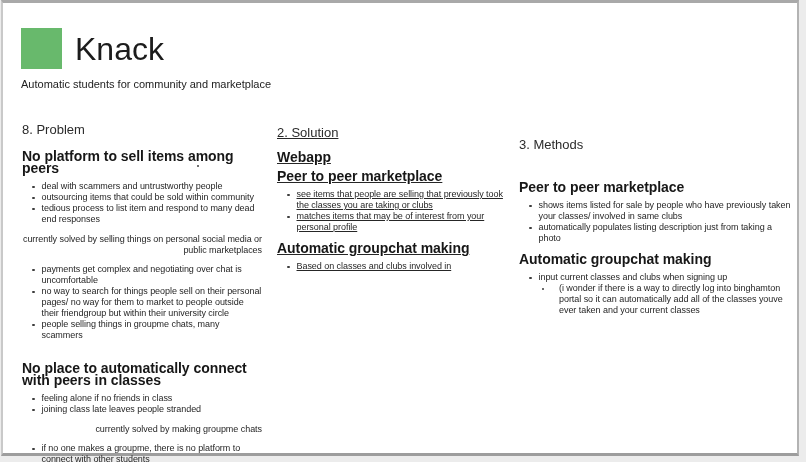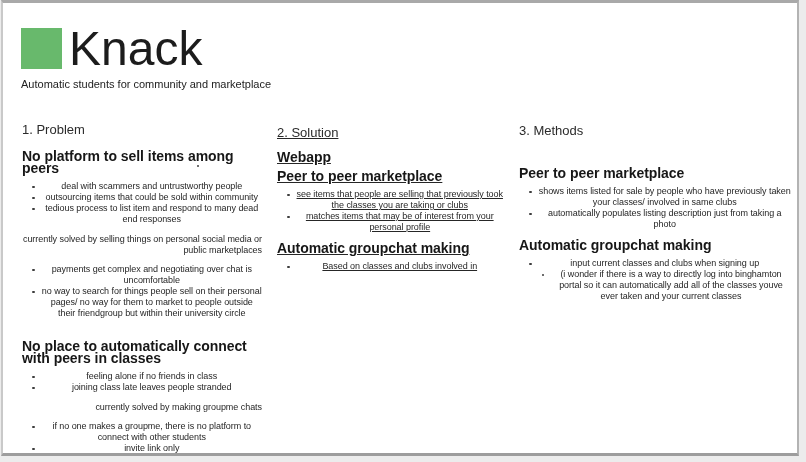--- a/index.html
+++ b/index.html
@@ -13,59 +13,59 @@
   .slide{
     position:absolute;left:1px;top:0;width:794px;height:450px;
     background:#ffffff;
     border-top:3px solid #a9a9a9;
     border-bottom:3px solid #9d9d9d;
     border-left:2px solid #c9c9c9;
     border-right:2px solid #b3b3b3;
   }
   .logo{position:absolute;left:18px;top:25px;width:41px;height:41px;background:#68b96c;}
   .title{
-    position:absolute;left:66px;top:26px;
-    font-size:48px;line-height:40px;font-weight:400;color:#1c1c1c;
+    position:absolute;left:72px;top:26px;
+    font-size:32px;line-height:40px;font-weight:400;color:#1c1c1c;
   }
   .subtitle{position:absolute;left:18px;top:75px;font-size:11px;line-height:13px;color:#222;}
   .col{position:absolute;color:#262626;}
   .col0{left:19px;top:119px;width:240px;}
   .col1{left:274px;top:122px;width:226px;text-decoration:underline;}
-  .col2{left:516px;top:120px;width:272px;}
+  .col2{left:516px;top:134px;width:272px;}
   .col-header{font-size:13px;line-height:15px;font-weight:400;color:#2b2b2b;}
   .col0 .col-content{margin-top:13px;}
   .col1 .col-content{margin-top:11px;}
   .col2 .col-content{margin-top:29px;}
   .blk-heading{font-size:14px;line-height:12px;font-weight:700;color:#171717;margin:0 0 7px 0;letter-spacing:-0.05px;}
   .blk-paragraph{font-size:9px;line-height:11px;margin:9px 0 8px 0;letter-spacing:-0.05px;text-align:right;}
-  .blk-bullets{margin:0 0 9px 0;text-align:center;}
+  .blk-bullets{margin:0 0 9px 0;}
   .blk-bullets + .blk-heading{margin-top:9px;}
   .col0 .blk-bullets + .blk-heading{margin-top:21px;}
   .col2 .blk-bullets + .blk-heading{margin-top:3px;}
   .bullet-row{display:flex;align-items:flex-start;font-size:9px;line-height:11px;letter-spacing:-0.05px;}
   .bullet-row .dot{
     flex:none;width:2.5px;height:2.5px;border-radius:50%;
     background:#3d3d3d;margin:4.5px 7px 0 10px;
   }
-  .bullet-row.sub{margin-left:13px;}
+  .bullet-row.sub{margin-left:13px;gap:8px;}
   .bullet-row.sub .dot{width:2px;height:2px;}
   .btxt{flex:1;}
   .stray{position:absolute;left:194px;top:162px;width:2px;height:2px;background:#6f6f6f;}
 </style>
 </head>
 <body>
 
 <div class="stage">
   <div class="slide">
     <div class="logo" style="background: rgb(104, 185, 108);"></div>
     <div class="title">Knack</div>
     <div class="subtitle">Automatic students for community and marketplace</div>
     <div id="columns">
         <div class="col col0">
-          <div class="col-header">1. Problem</div>
+          <div class="col-header">8. Problem</div>
           <div class="col-content">
             <div class="blk-heading">No platform to sell items among peers</div>
             <div class="blk-bullets">
               <div class="bullet-row">
                 <span class="dot"></span>
                 <span class="btxt">deal with scammers and untrustworthy people</span>
               </div>
               <div class="bullet-row">
                 <span class="dot"></span>
                 <span class="btxt">outsourcing items that could be sold within community</span>
@@ -77,20 +77,24 @@
             </div>
             <div class="blk-paragraph">currently solved by selling things on personal social media or public marketplaces</div>
             <div class="blk-bullets">
               <div class="bullet-row">
                 <span class="dot"></span>
                 <span class="btxt">payments get complex and negotiating over chat is uncomfortable</span>
               </div>
               <div class="bullet-row">
                 <span class="dot"></span>
                 <span class="btxt">no way to search for things people sell on their personal pages/ no way for them to market to people outside their friendgroup but within their university circle</span>
+              </div>
+              <div class="bullet-row">
+                <span class="dot"></span>
+                <span class="btxt">people selling things in groupme chats, many scammers</span>
               </div>
             </div>
             <div class="blk-heading">No place to automatically connect with peers in classes</div>
             <div class="blk-bullets">
               <div class="bullet-row">
                 <span class="dot"></span>
                 <span class="btxt">feeling alone if no friends in class</span>
               </div>
               <div class="bullet-row">
                 <span class="dot"></span>

